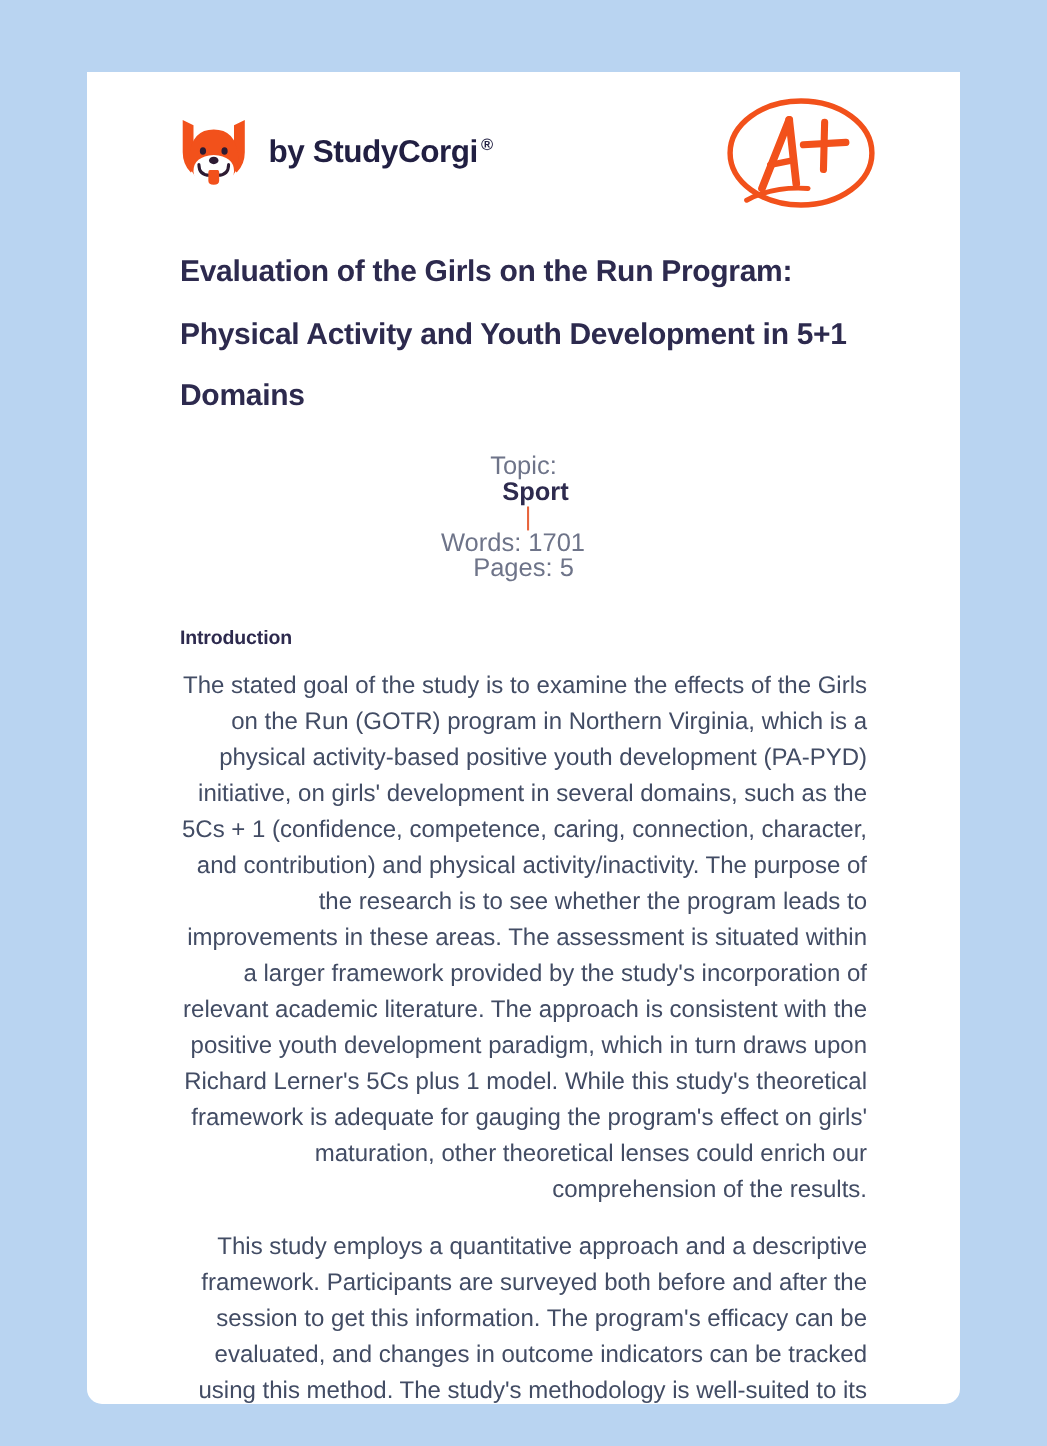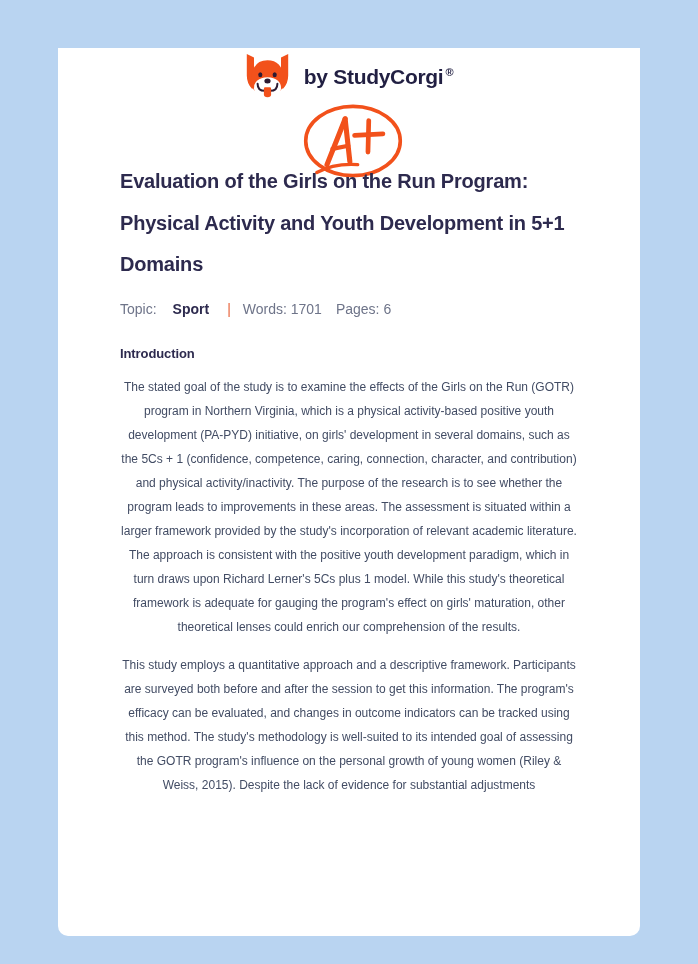--- a/index.html
+++ b/index.html
@@ -29,21 +29,20 @@
   }
 
   
   .brand-row {
     display: flex;
     align-items: center;
     justify-content: space-between;
     height: 103px;
     padding-top: 4px;
     box-sizing: border-box;
-    flex-direction: column;
   }
   .brand-left {
     display: flex;
     align-items: center;
     gap: 14px;
   }
   .corgi-logo {
     width: 45px;
     height: 48px;
     flex: 0 0 auto;
@@ -78,26 +77,27 @@
     line-height: 41.5px;
     font-weight: bold;
     color: #2d2a4e;
     letter-spacing: -0.2px;
     margin: 10px 0 0 0;
   }
 
   
   .meta-row {
     margin-top: 16px;
-    font-size: 14px;
+    font-size: 17px;
     color: #6e7489;
     display: flex;
     align-items: center;
     white-space: nowrap;
     line-height: 1;
+    flex-direction: column;
   }
   .meta-topic-value {
     font-weight: bold;
     color: #2d2a4e;
     margin-left: 16px;
   }
   .meta-sep {
     color: #e8643c;
     margin: 0 12px 0 18px;
   }
@@ -107,25 +107,25 @@
   .section-heading {
     font-size: 13px;
     font-weight: bold;
     color: #2d2a4e;
     margin: 30px 0 0 0;
     letter-spacing: -0.1px;
   }
 
   
   .body-par {
-    font-size: 12px;
+    font-size: 16px;
     line-height: 24px;
     color: #424c64;
     margin: 14px 0 0 0;
-    text-align: center;
+    text-align: right;
   }
 </style>
 </head>
 <body>
 
 <div class="page-sheet">
   <div class="content">
 
     <div class="brand-row">
       <div class="brand-left">
@@ -154,21 +154,21 @@
       </svg>
     </div>
 
     <h1 class="doc-title">Evaluation of the Girls on the Run Program: Physical Activity and Youth Development in 5+1 Domains</h1>
 
     <div class="meta-row">
       <span>Topic:</span>
       <span class="meta-topic-value">Sport</span>
       <span class="meta-sep">|</span>
       <span class="meta-words">Words: 1701</span>
-      <span>Pages: 6</span>
+      <span>Pages: 5</span>
     </div>
 
     <h2 class="section-heading">Introduction</h2>
     <p class="body-par">The stated goal of the study is to examine the effects of the Girls on the Run (GOTR) program in Northern Virginia, which is a physical activity-based positive youth development (PA-PYD) initiative, on girls' development in several domains, such as the 5Cs + 1 (confidence, competence, caring, connection, character, and contribution) and physical activity/inactivity. The purpose of the research is to see whether the program leads to improvements in these areas. The assessment is situated within a larger framework provided by the study's incorporation of relevant academic literature. The approach is consistent with the positive youth development paradigm, which in turn draws upon Richard Lerner's 5Cs plus 1 model. While this study's theoretical framework is adequate for gauging the program's effect on girls' maturation, other theoretical lenses could enrich our comprehension of the results.</p>
 
     <p class="body-par">This study employs a quantitative approach and a descriptive framework. Participants are surveyed both before and after the session to get this information. The program's efficacy can be evaluated, and changes in outcome indicators can be tracked using this method. The study's methodology is well-suited to its intended goal of assessing the GOTR program's influence on the personal growth of young women (Riley &amp; Weiss, 2015). Despite the lack of evidence for substantial adjustments</p>
 
   </div>
 </div>
 

